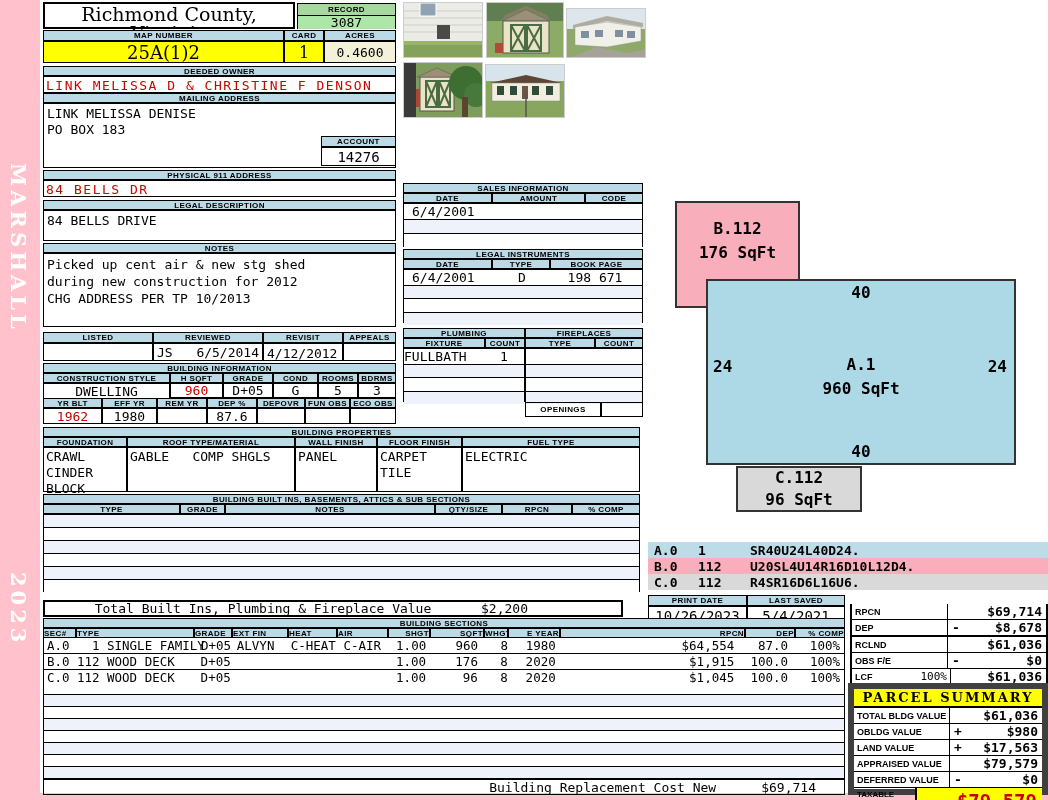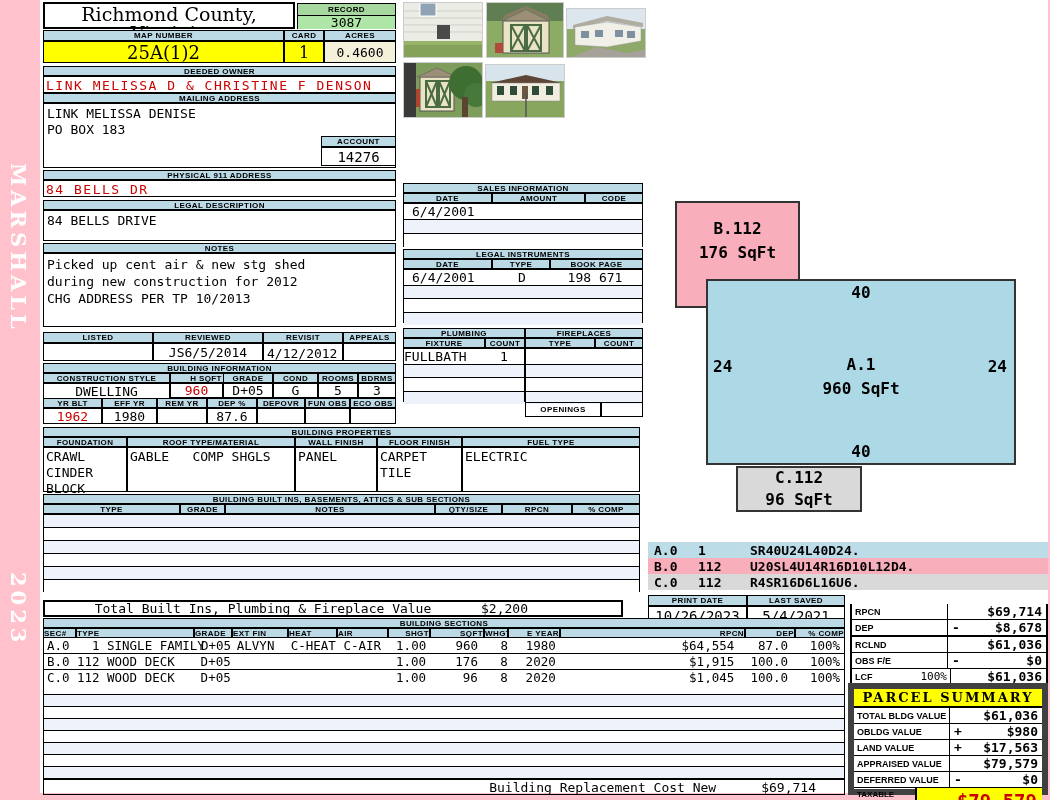--- a/index.html
+++ b/index.html
@@ -91,30 +91,30 @@
       <div class="mono" style="padding:2px 0 0 3px;line-height:17px;">Picked up cent air &amp; new stg shed</div>
       <div class="mono" style="padding-left:3px;line-height:17px;">during new construction for 2012</div>
       <div class="mono" style="padding-left:3px;line-height:17px;">CHG ADDRESS PER TP 10/2013</div>
     </div>
 
     <div class="a bar" style="left:3px;top:332px;width:110px;height:11px;">LISTED</div>
     <div class="a bar" style="left:113px;top:332px;width:110px;height:11px;">REVIEWED</div>
     <div class="a bar" style="left:223px;top:332px;width:80px;height:11px;">REVISIT</div>
     <div class="a bar" style="left:303px;top:332px;width:53px;height:11px;">APPEALS</div>
     <div class="a cell mono" style="left:3px;top:343px;width:110px;height:18px;"></div>
-    <div class="a cell mono" style="left:113px;top:343px;width:110px;height:18px;display:flex;justify-content:center;align-items:center;padding:0 3px;">
+    <div class="a cell mono" style="left:113px;top:343px;width:110px;height:18px;display:flex;justify-content:space-between;align-items:center;padding:0 3px;">
       <span>JS</span>
       <span>6/5/2014</span>
     </div>
     <div class="a cell mono" style="left:223px;top:343px;width:80px;height:18px;padding:2px 0 0 3px;">4/12/2012</div>
     <div class="a cell mono" style="left:303px;top:343px;width:53px;height:18px;"></div>
 
     <div class="a bar" style="left:3px;top:363px;width:353px;height:10px;">BUILDING INFORMATION</div>
     <div class="a bar" style="left:3px;top:373px;width:127px;height:10px;">CONSTRUCTION STYLE</div>
-    <div class="a bar" style="left:130px;top:373px;width:72px;height:10px;">H SQFT</div>
+    <div class="a bar" style="left:130px;top:373px;width:53px;height:10px;">H SQFT</div>
     <div class="a bar" style="left:183px;top:373px;width:50px;height:10px;">GRADE</div>
     <div class="a bar" style="left:233px;top:373px;width:45px;height:10px;">COND</div>
     <div class="a bar" style="left:278px;top:373px;width:40px;height:10px;">ROOMS</div>
     <div class="a bar" style="left:318px;top:373px;width:38px;height:10px;">BDRMS</div>
     <div class="a cell cen mono" style="left:3px;top:383px;width:127px;height:16px;">DWELLING</div>
     <div class="a cell cen mono red" style="left:130px;top:383px;width:53px;height:15px;">960</div>
     <div class="a cell cen mono" style="left:183px;top:383px;width:50px;height:15px;">D+05</div>
     <div class="a cell cen mono" style="left:233px;top:383px;width:45px;height:15px;">G</div>
     <div class="a cell cen mono" style="left:278px;top:383px;width:40px;height:15px;">5</div>
     <div class="a cell cen mono" style="left:318px;top:383px;width:38px;height:15px;">3</div>

